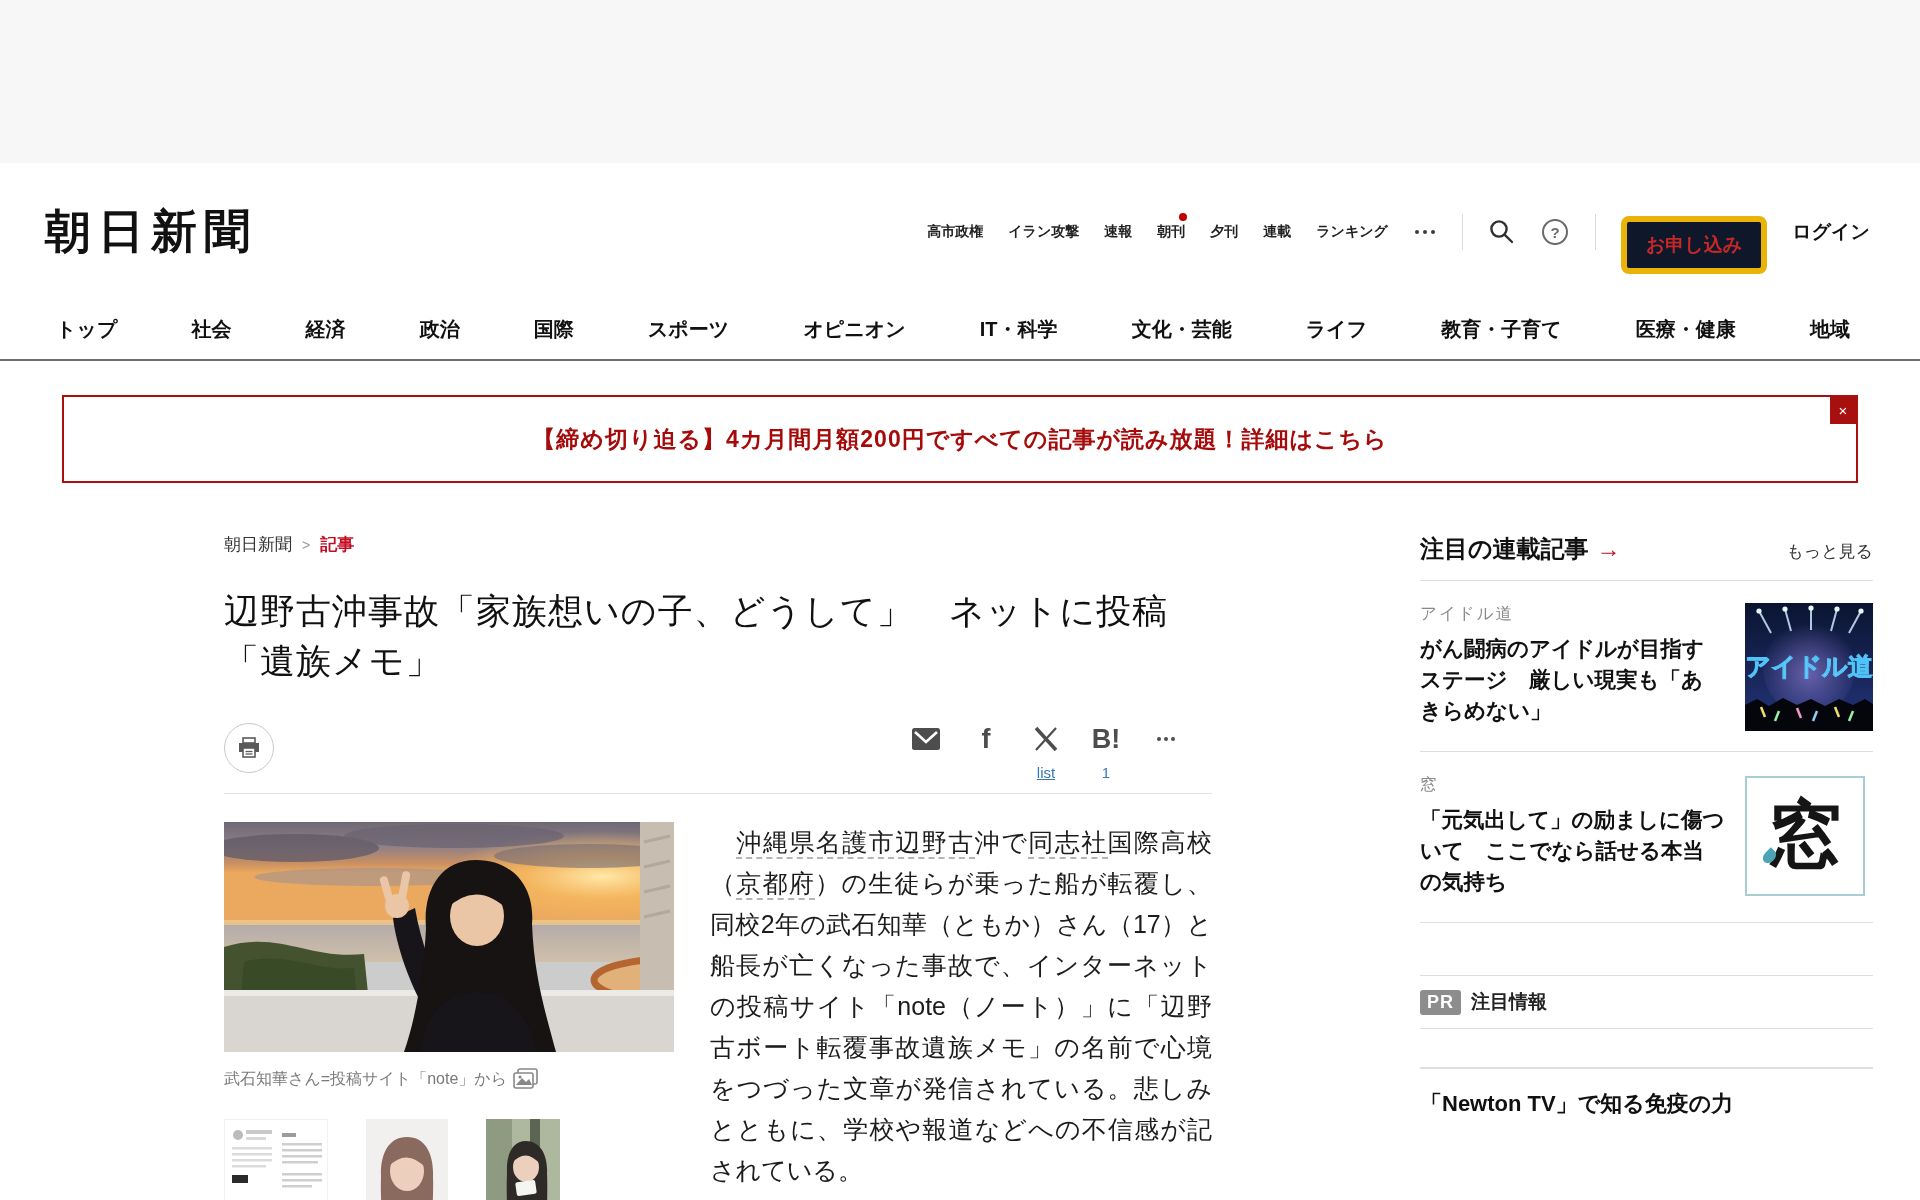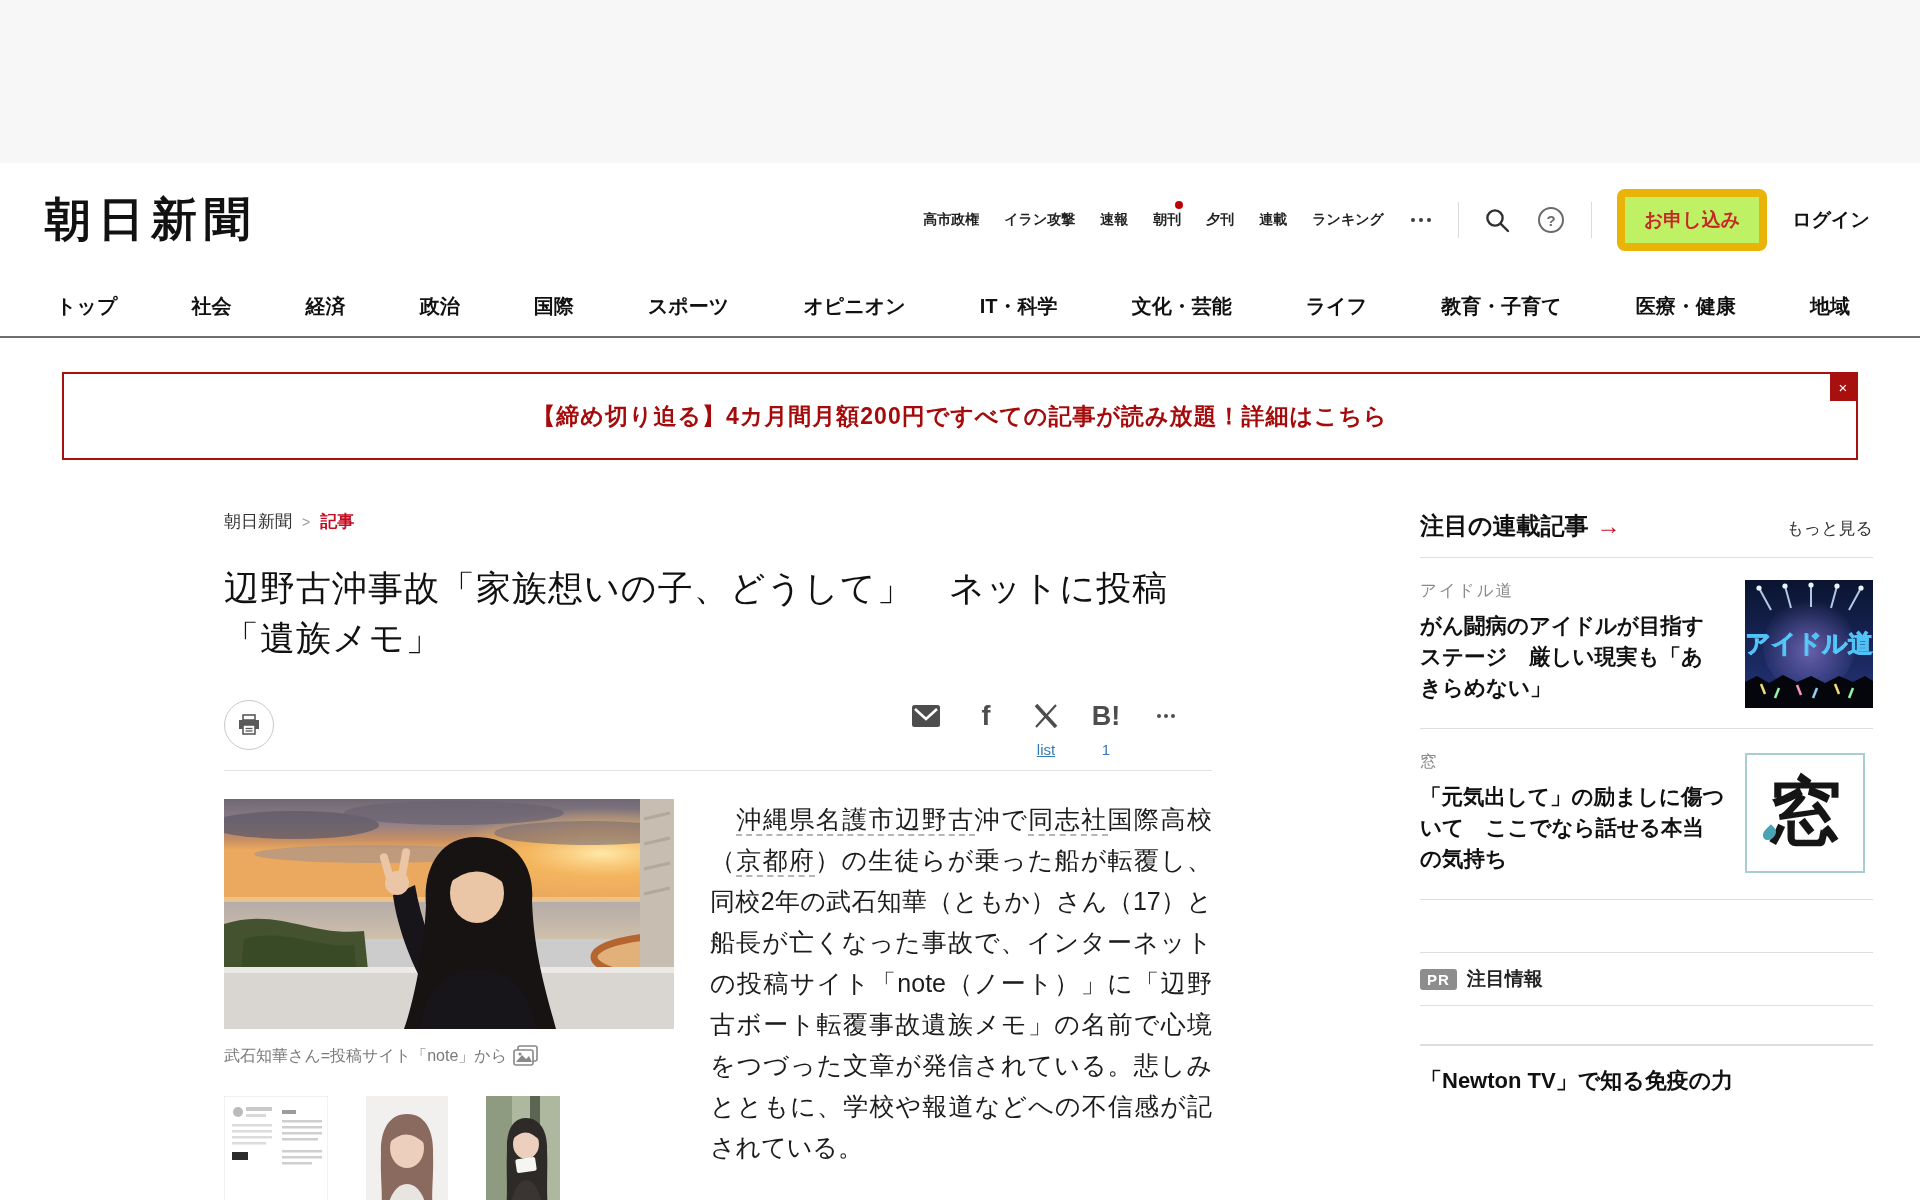--- a/index.html
+++ b/index.html
@@ -15,23 +15,23 @@
   .logo { font-family:"Liberation Serif","DejaVu Serif",serif; font-size:46px; font-weight:700;
           letter-spacing:7px; color:#111; line-height:1; }
   .header-right { margin-left:auto; display:flex; align-items:center; gap:25px; }
   .quick-link { font-size:14px; font-weight:700; color:#222; position:relative; white-space:nowrap; }
   .quick-link .dot { position:absolute; top:-10px; right:-2px; width:8px; height:8px;
           border-radius:50%; background:#c00000; }
   .dots { display:flex; gap:4px; align-items:center; padding:0 2px; }
   .dots i { width:4px; height:4px; border-radius:50%; background:#3a3a3a; }
   .hdr-sep { width:1px; height:36px; background:#dcdcdc; }
   .icon-btn { display:flex; align-items:center; justify-content:center; background:none; border:none; cursor:pointer; }
-  .signup-btn { border:8px solid #eab308; color:#c62828; background:#bef264; border-radius:8px;
+  .signup-btn { border:6px solid #eab308; color:#c62828; background:#0f172a; border-radius:8px;
           padding:10px 19px; font-size:19px; font-weight:700; cursor:pointer;
-          font-family:"Liberation Sans","DejaVu Sans",sans-serif; }
+          font-family:"Liberation Sans","DejaVu Sans",sans-serif;margin-top:27px; }
   .login-link { font-size:19px; font-weight:700; color:#111; }
 
   
   .main-nav { display:flex; justify-content:space-between; align-items:center;
           padding:22px 70px 16px 56px; border-bottom:2px solid #6e6e6e; }
   .nav-item { font-size:20px; font-weight:700; color:#111; white-space:nowrap; }
 
   
   .promo-banner { margin:34px 62px 0; height:88px; border:2px solid #a80f0f; position:relative;
           display:flex; align-items:center; justify-content:center; background:#fff; }
@@ -91,21 +91,21 @@
   .sb-cat { font-size:16.5px; color:#8a8a8a; letter-spacing:2px; }
   .sb-title { margin-top:9px; font-size:21.5px; font-weight:700; line-height:31px; color:#111; }
   .sb-thumb { width:128px; height:128px; flex:none; }
   .mado-box { width:120px; height:120px; background:#fff; border:2px solid #a8cdd3;
           display:flex; align-items:center; justify-content:center; position:relative; margin-top:2px; }
   .mado-char { font-family:"Liberation Serif","DejaVu Serif",serif; font-size:74px; font-weight:700; color:#151515; }
   .mado-drop { position:absolute; left:17px; bottom:30px; width:11px; height:15px; background:#4ba3b5;
           border-radius:0 50% 50% 50%; transform:rotate(45deg); }
   .sb-gap { height:52px; }
   .pr-row { display:flex; align-items:center; gap:10px; padding:13px 0; }
-  .pr-badge { background:#8d8d8d; color:#fff; font-size:15px; font-weight:700; padding:2px 7px;
+  .pr-badge { background:#8d8d8d; color:#fff; font-size:18px; font-weight:700; padding:2px 7px;
           border-radius:3px; letter-spacing:1px; }
   .pr-heading { font-size:19px; font-weight:700; color:#222; }
   .sb-gap2 { height:38px; }
   .pr-item { padding:20px 0 22px; cursor:pointer; }
   .pr-title { font-size:22px; font-weight:700; color:#111; }
   .pr-sub { margin-top:11px; font-size:20px; color:#777; }
 </style>
 </head>
 <body>
 

